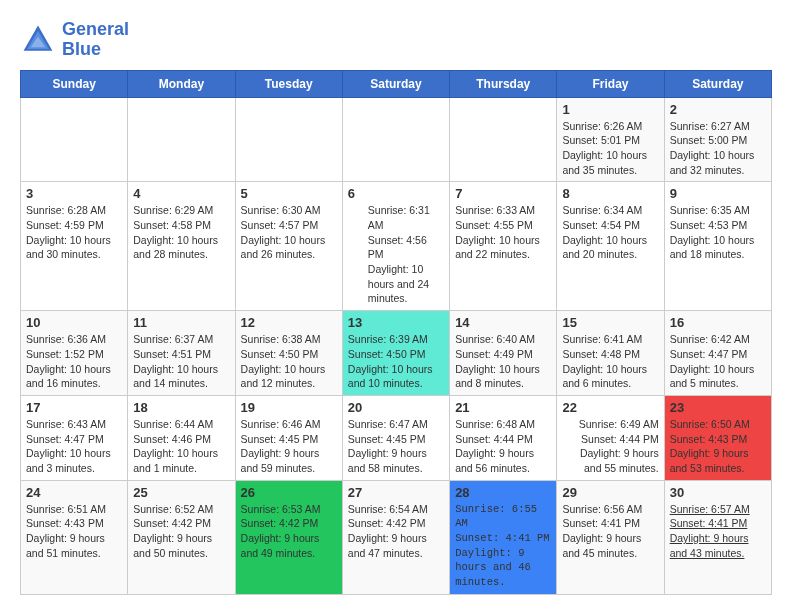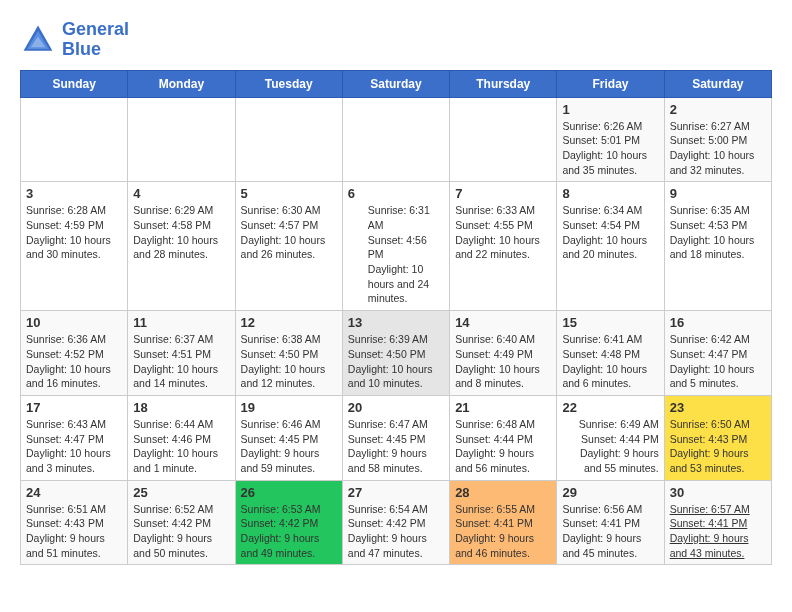--- a/index.html
+++ b/index.html
@@ -115,36 +115,36 @@
             <span class="day-num">9</span>
             <div class="day-info" style="white-space: pre-line;">Sunrise: 6:35 AM
 Sunset: 4:53 PM
 Daylight: 10 hours and 18 minutes.</div>
           </td>
         </tr>
         <tr>
           <td style="background: rgb(249, 249, 249);">
             <span class="day-num">10</span>
             <div class="day-info" style="white-space: pre-line;">Sunrise: 6:36 AM
-Sunset: 4:52 PM
+Sunset: 1:52 PM
 Daylight: 10 hours and 16 minutes.</div>
           </td>
           <td style="background: rgb(249, 249, 249);">
             <span class="day-num">11</span>
             <div class="day-info" style="white-space: pre-line;">Sunrise: 6:37 AM
 Sunset: 4:51 PM
 Daylight: 10 hours and 14 minutes.</div>
           </td>
           <td style="background: rgb(249, 249, 249);">
             <span class="day-num">12</span>
             <div class="day-info" style="white-space: pre-line;">Sunrise: 6:38 AM
 Sunset: 4:50 PM
 Daylight: 10 hours and 12 minutes.</div>
           </td>
-          <td style="background: #e5e5e5;">
+          <td style="background: #5eead4;">
             <span class="day-num">13</span>
             <div class="day-info" style="white-space: pre-line;">Sunrise: 6:39 AM
 Sunset: 4:50 PM
 Daylight: 10 hours and 10 minutes.</div>
           </td>
           <td style="background: rgb(249, 249, 249);">
             <span class="day-num">14</span>
             <div class="day-info" style="white-space: pre-line;">Sunrise: 6:40 AM
 Sunset: 4:49 PM
 Daylight: 10 hours and 8 minutes.</div>
@@ -192,21 +192,21 @@
             <div class="day-info" style="white-space: pre-line;">Sunrise: 6:48 AM
 Sunset: 4:44 PM
 Daylight: 9 hours and 56 minutes.</div>
           </td>
           <td style="background: rgb(255, 255, 255);">
             <span class="day-num">22</span>
             <div class="day-info" style="white-space: pre-line; text-align: right;">Sunrise: 6:49 AM
 Sunset: 4:44 PM
 Daylight: 9 hours and 55 minutes.</div>
           </td>
-          <td style="background: #fde047; margin-left: 36px;">
+          <td style="background: #ef4444; margin-left: 36px;">
             <span class="day-num">23</span>
             <div class="day-info" style="white-space: pre-line;">Sunrise: 6:50 AM
 Sunset: 4:43 PM
 Daylight: 9 hours and 53 minutes.</div>
           </td>
         </tr>
         <tr>
           <td style="background: rgb(249, 249, 249);">
             <span class="day-num">24</span>
             <div class="day-info" style="white-space: pre-line;">Sunrise: 6:51 AM
@@ -224,23 +224,23 @@
             <div class="day-info" style="white-space: pre-line;">Sunrise: 6:53 AM
 Sunset: 4:42 PM
 Daylight: 9 hours and 49 minutes.</div>
           </td>
           <td style="background: rgb(249, 249, 249);">
             <span class="day-num">27</span>
             <div class="day-info" style="white-space: pre-line;">Sunrise: 6:54 AM
 Sunset: 4:42 PM
 Daylight: 9 hours and 47 minutes.</div>
           </td>
-          <td style="background: #fdba74;">
+          <td style="background: #3b82f6;">
             <span class="day-num">28</span>
-            <div class="day-info" style="white-space: pre-line;">Sunrise: 6:55 AM
+            <div class="day-info" style="white-space: pre-line; font-family: Liberation Mono, monospace;">Sunrise: 6:55 AM
 Sunset: 4:41 PM
 Daylight: 9 hours and 46 minutes.</div>
           </td>
           <td style="background: rgb(249, 249, 249);">
             <span class="day-num">29</span>
             <div class="day-info" style="white-space: pre-line;">Sunrise: 6:56 AM
 Sunset: 4:41 PM
 Daylight: 9 hours and 45 minutes.</div>
           </td>
           <td style="background: rgb(249, 249, 249);">

